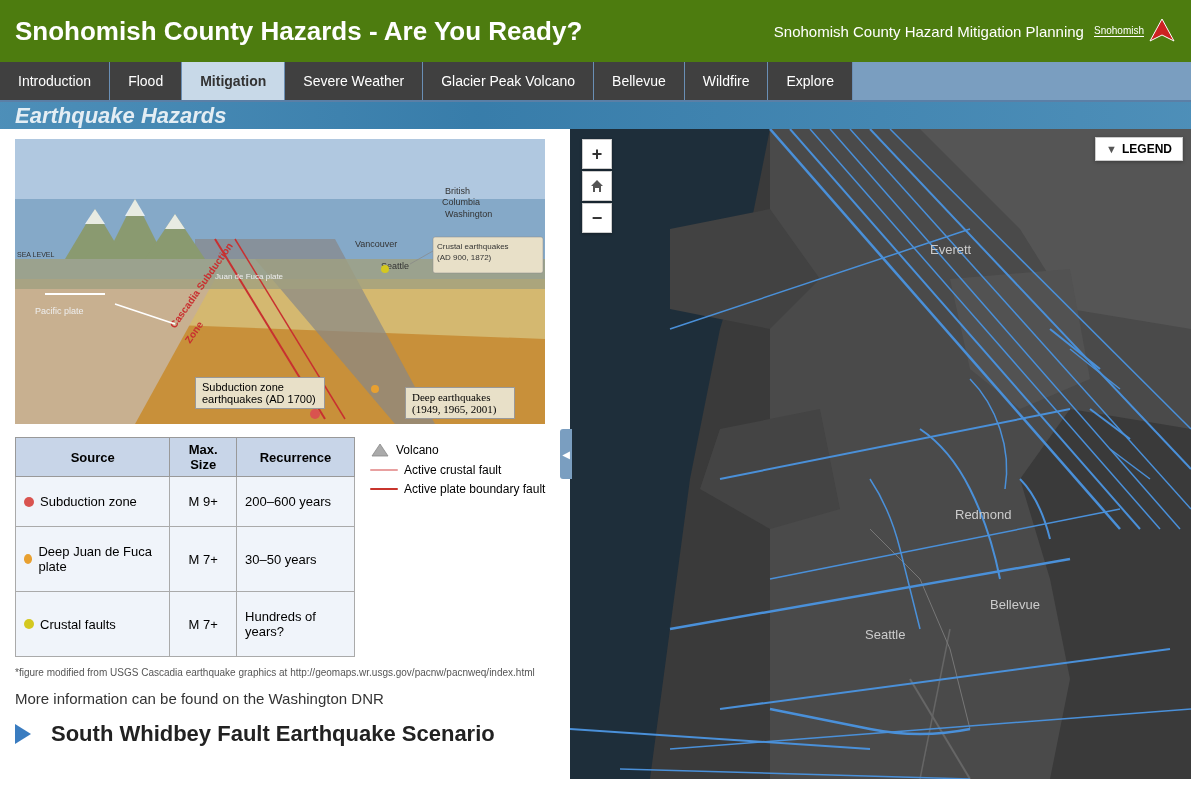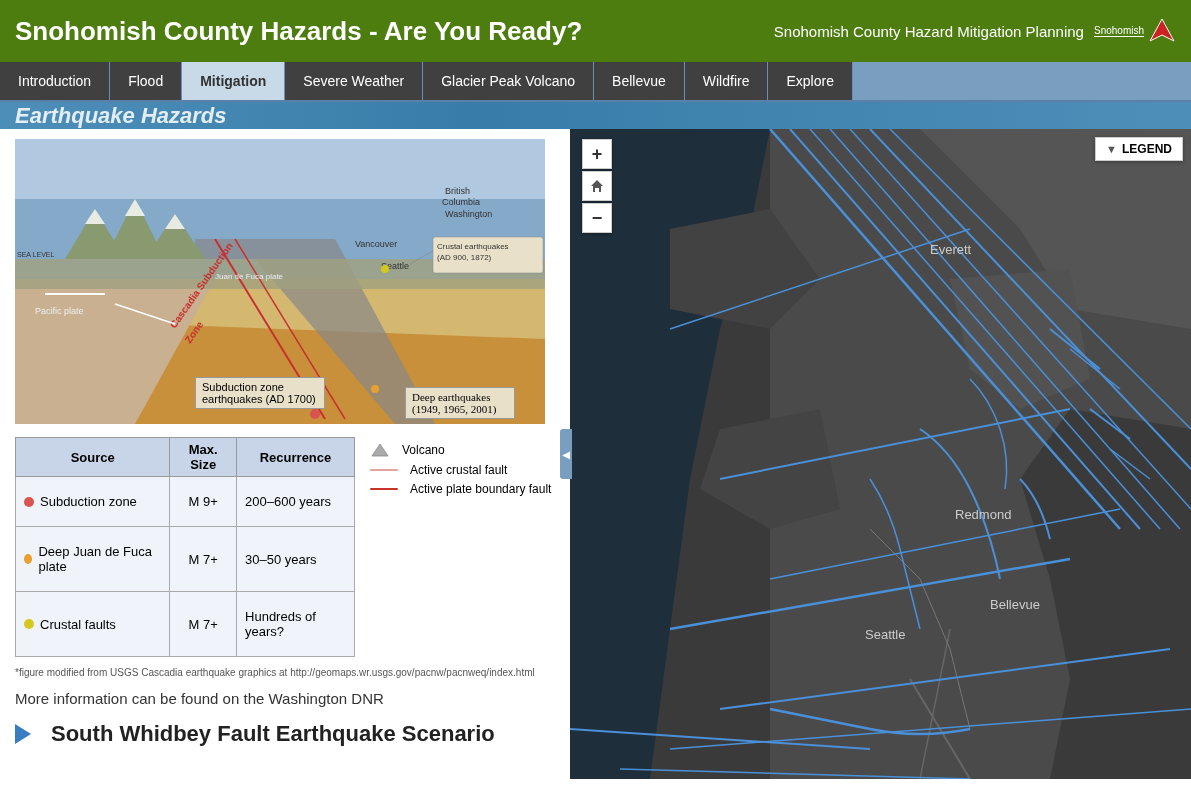--- a/index.html
+++ b/index.html
@@ -145,21 +145,21 @@
     
     #legend-panel {
       float: left;
       margin-left: 15px;
       font-size: 12px;
       margin-top: 5px;
     }
     .legend-item {
       display: flex;
       align-items: center;
-      gap: 12px;
+      gap: 6px;
       margin-bottom: 5px;
     }
     .legend-line-pink {
       width: 28px;
       height: 2px;
       background: #e8a0a0;
       border-radius: 1px;
     }
     .legend-line-red {
       width: 28px;

